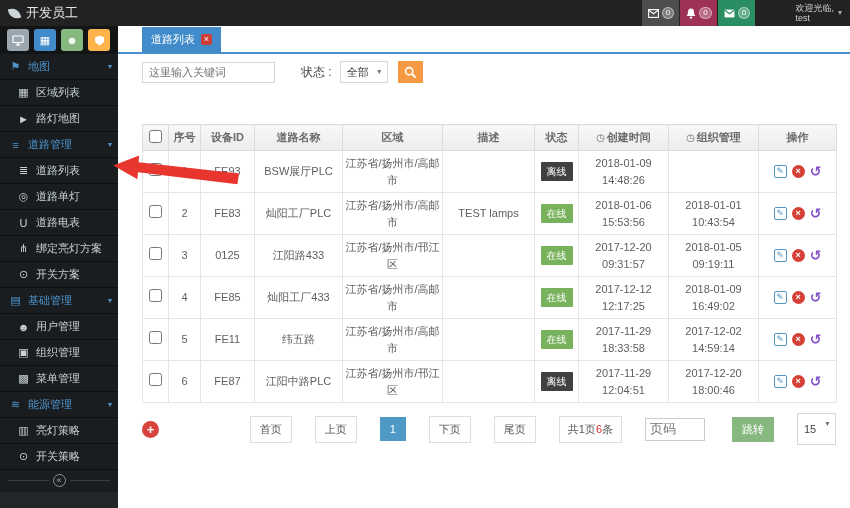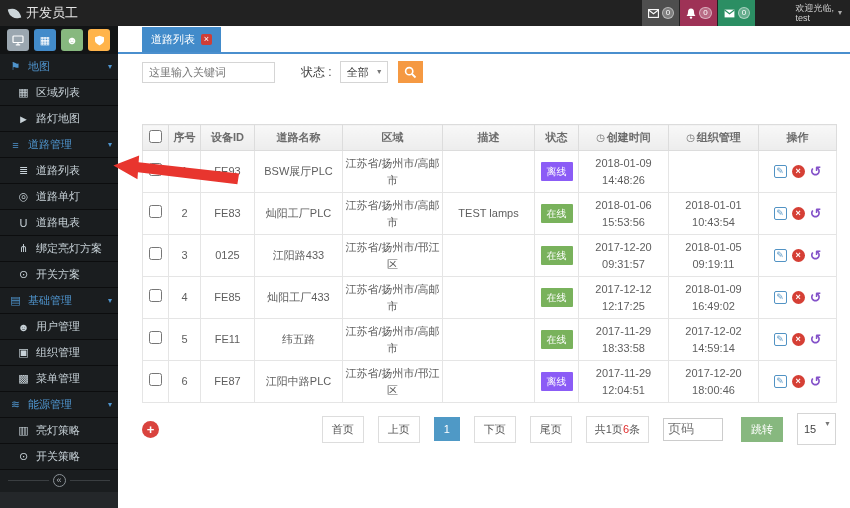--- a/index.html
+++ b/index.html
@@ -52,29 +52,29 @@
   .sel::after { content: "▼"; position: absolute; right: 5px; top: 7px; font-size: 7px; color: #777; pointer-events: none; }
   .search-btn { width: 25px; height: 22px; background: #f59942; border: none; cursor: pointer; display: flex; align-items: center; justify-content: center; margin-left: 2px; }
   
   .tbl-wrap { margin: 0 14px 0 24px; }
   table { width: 694px; border-collapse: collapse; table-layout: fixed; font-size: 11px; color: #5e5e5e; margin-top: 33px; }
   th { background: linear-gradient(#f8f8f8, #ececec); border: 1px solid #dcdcdc; font-weight: bold; color: #6b6b6b; padding: 5px 2px; font-size: 11px; }
   td { border: 1px solid #e5e5e5; text-align: center; padding: 4px 2px; line-height: 1.5; background: #fff; }
   .clock { font-size: 10px; margin-right: 2px; color: #777; }
   .status-badge { display: inline-block; padding: 2px 6px; font-size: 10px; color: #fff; border-radius: 1px; white-space: nowrap; }
   .status-badge[data-state="online"] { background: #79b25c; }
-  .status-badge[data-state="offline"] { background: #8b5cf6; }
+  .status-badge[data-state="offline"] { background: #404040; }
   .actions { display: flex; align-items: center; justify-content: center; gap: 5px; }
   .ic-edit { width: 13px; height: 13px; border: 1px solid #5293c4; border-radius: 2px; color: #5293c4; font-size: 9px; line-height: 11px; text-align: center; cursor: pointer; display: inline-block; }
   .ic-del { width: 13px; height: 13px; background: #d53f35; border-radius: 50%; color: #fff; font-size: 9px; font-weight: bold; line-height: 13px; text-align: center; cursor: pointer; display: inline-block; }
   .ic-undo { color: #8452c9; font-size: 14px; font-weight: bold; cursor: pointer; line-height: 13px; }
   
   .bottom-row { display: flex; align-items: center; margin: 10px 14px 0 24px; }
   .add-btn { width: 17px; height: 17px; border-radius: 50%; background: #d9433e; border: none; color: #fff; font-size: 13px; font-weight: bold; line-height: 15px; text-align: center; cursor: pointer; }
-  .pager { margin-left: auto; display: flex; align-items: center; gap: 14px; font-size: 11px; padding-left: 14px; }
+  .pager { margin-left: auto; display: flex; align-items: center; gap: 23px; font-size: 11px; padding-left: 14px; }
   .pg-btn { background: #fff; border: 1px solid #ddd; color: #555; padding: 5px 9px; cursor: pointer; font-size: 11px; }
   .pg-active { background: #4f99c6; border-color: #4f99c6; color: #fff; }
   .pg-info { border: 1px solid #ddd; padding: 5px 8px; color: #555; }
   .pg-count { color: #e02b2b; }
   .pg-input { width: 60px; height: 23px; border: 1px solid #ccc; font-size: 13px; padding: 0 4px; outline: none; font-family: Liberation Serif, serif; }
   .pg-jump { background: #87b87f; border: none; color: #fff; padding: 5px 10px; cursor: pointer; font-size: 11px; margin-left: 4px; }
   .pg-size select { height: 32px; }
   
   .anno-arrow { position: absolute; left: 110px; top: 155px; pointer-events: none; transform: rotate(4deg); }
 </style>

